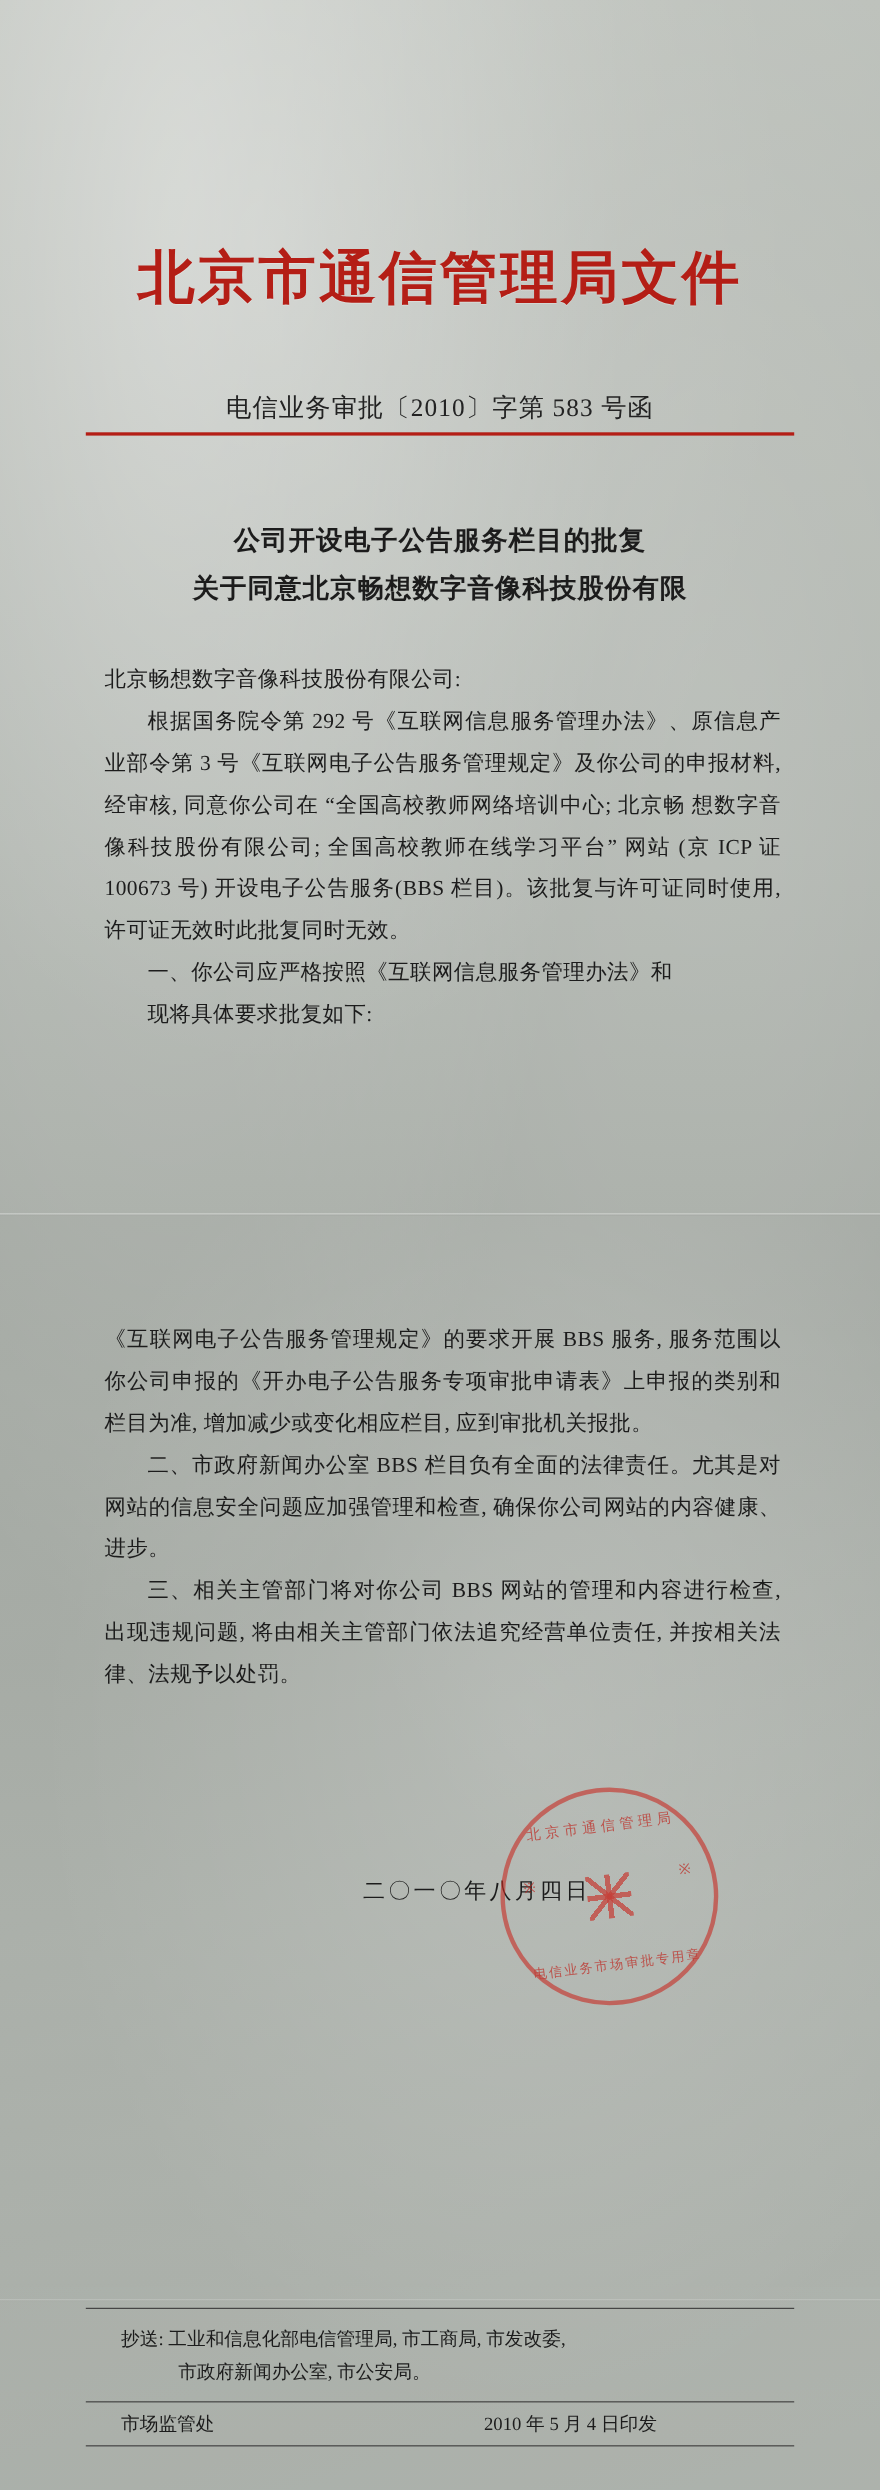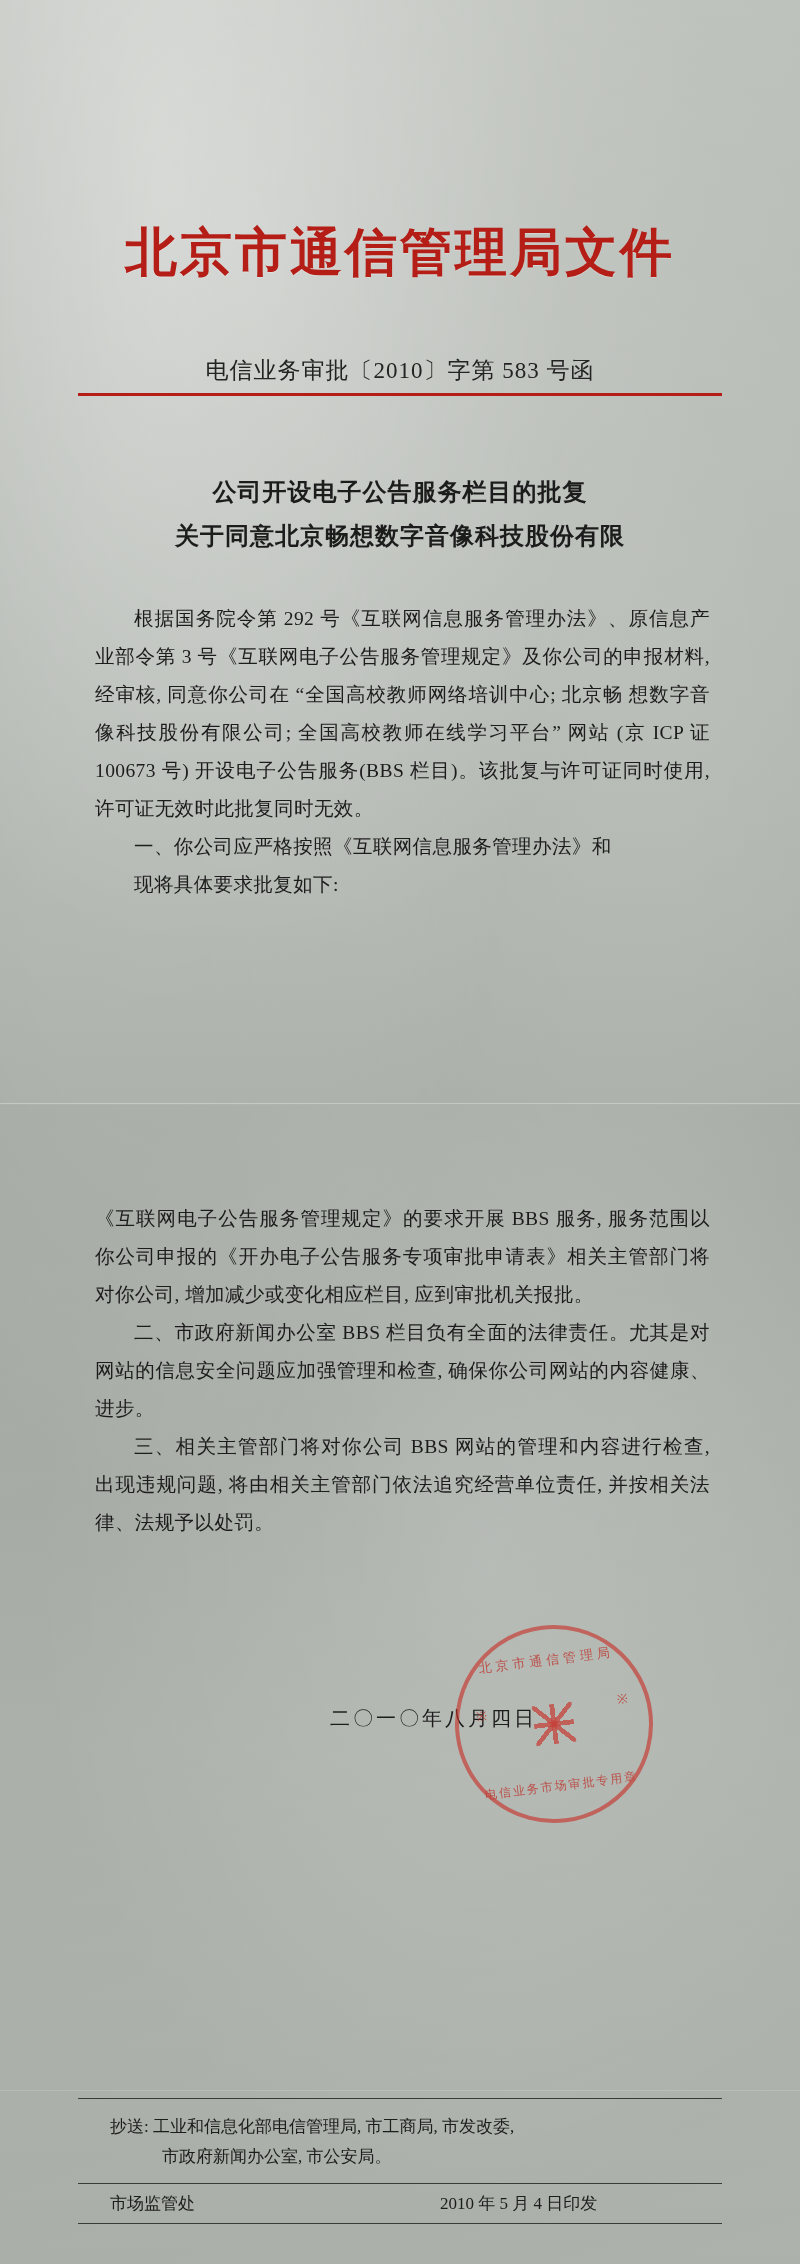--- a/index.html
+++ b/index.html
@@ -237,27 +237,28 @@
     <div class="doc-number">电信业务审批〔2010〕字第 583 号函</div>
 
     <div class="red-rule"></div>
 
     <div class="subject">
       <div>公司开设电子公告服务栏目的批复</div>
       <div>关于同意北京畅想数字音像科技股份有限</div>
     </div>
 
     <div class="body-block" id="body-1">
+      <p>北京畅想数字音像科技股份有限公司:</p>
       <p class="indent">根据国务院令第 292 号《互联网信息服务管理办法》、原信息产业部令第 3 号《互联网电子公告服务管理规定》及你公司的申报材料, 经审核, 同意你公司在 “全国高校教师网络培训中心; 北京畅 想数字音像科技股份有限公司; 全国高校教师在线学习平台” 网站 (京 ICP 证 100673 号) 开设电子公告服务(BBS 栏目)。该批复与许可证同时使用, 许可证无效时此批复同时无效。</p>
       <p class="indent">一、你公司应严格按照《互联网信息服务管理办法》和</p>
       <p class="indent">现将具体要求批复如下:</p>
     </div>
 
     <div class="body-block" id="body-2">
-      <p>《互联网电子公告服务管理规定》的要求开展 BBS 服务, 服务范围以你公司申报的《开办电子公告服务专项审批申请表》相关主管部门将对你公司, 增加减少或变化相应栏目, 应到审批机关报批。</p>
+      <p>《互联网电子公告服务管理规定》的要求开展 BBS 服务, 服务范围以你公司申报的《开办电子公告服务专项审批申请表》上申报的类别和栏目为准, 增加减少或变化相应栏目, 应到审批机关报批。</p>
       <p class="indent">二、市政府新闻办公室 BBS 栏目负有全面的法律责任。尤其是对网站的信息安全问题应加强管理和检查, 确保你公司网站的内容健康、进步。</p>
       <p class="indent">三、相关主管部门将对你公司 BBS 网站的管理和内容进行检查, 出现违规问题, 将由相关主管部门依法追究经营单位责任, 并按相关法律、法规予以处罚。</p>
     </div>
 
     <div class="sign-date">二〇一〇年八月四日</div>
 
     <div class="seal">
       <div class="seal-top-text">北京市通信管理局</div>
       <div class="seal-bot-text">电信业务市场审批专用章</div>
       <div class="seal-side-l">※</div>

